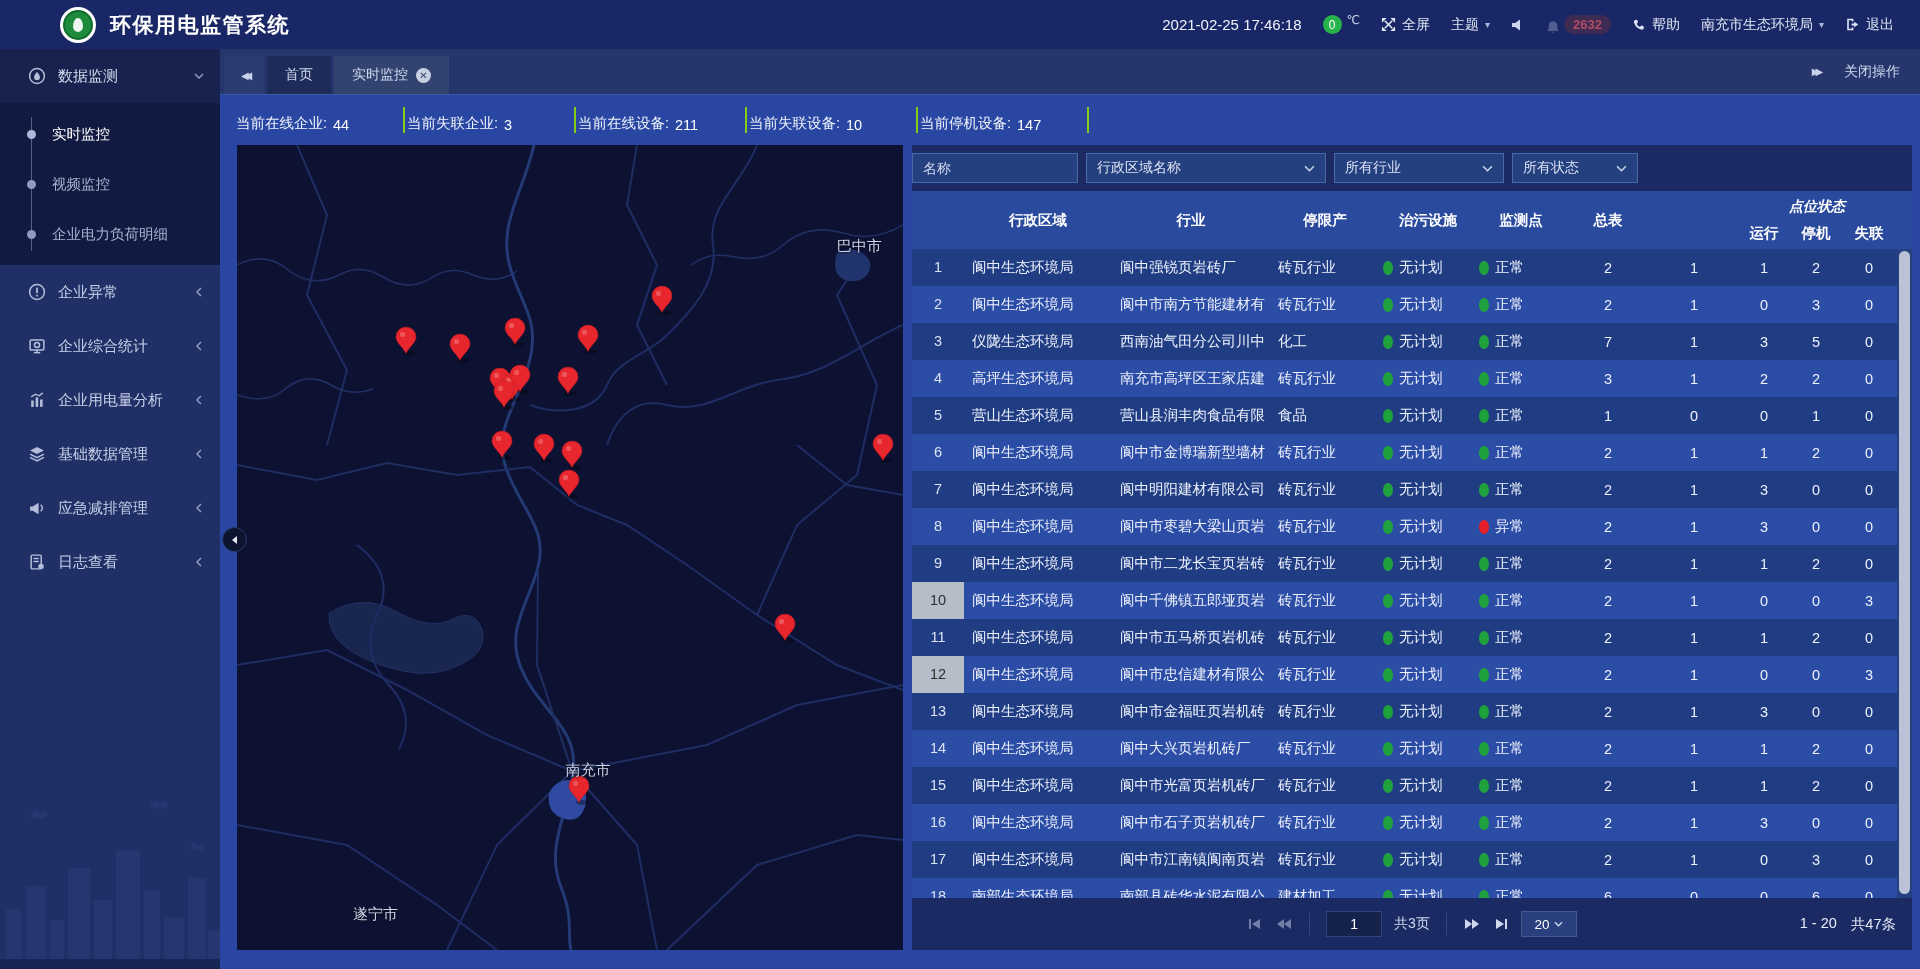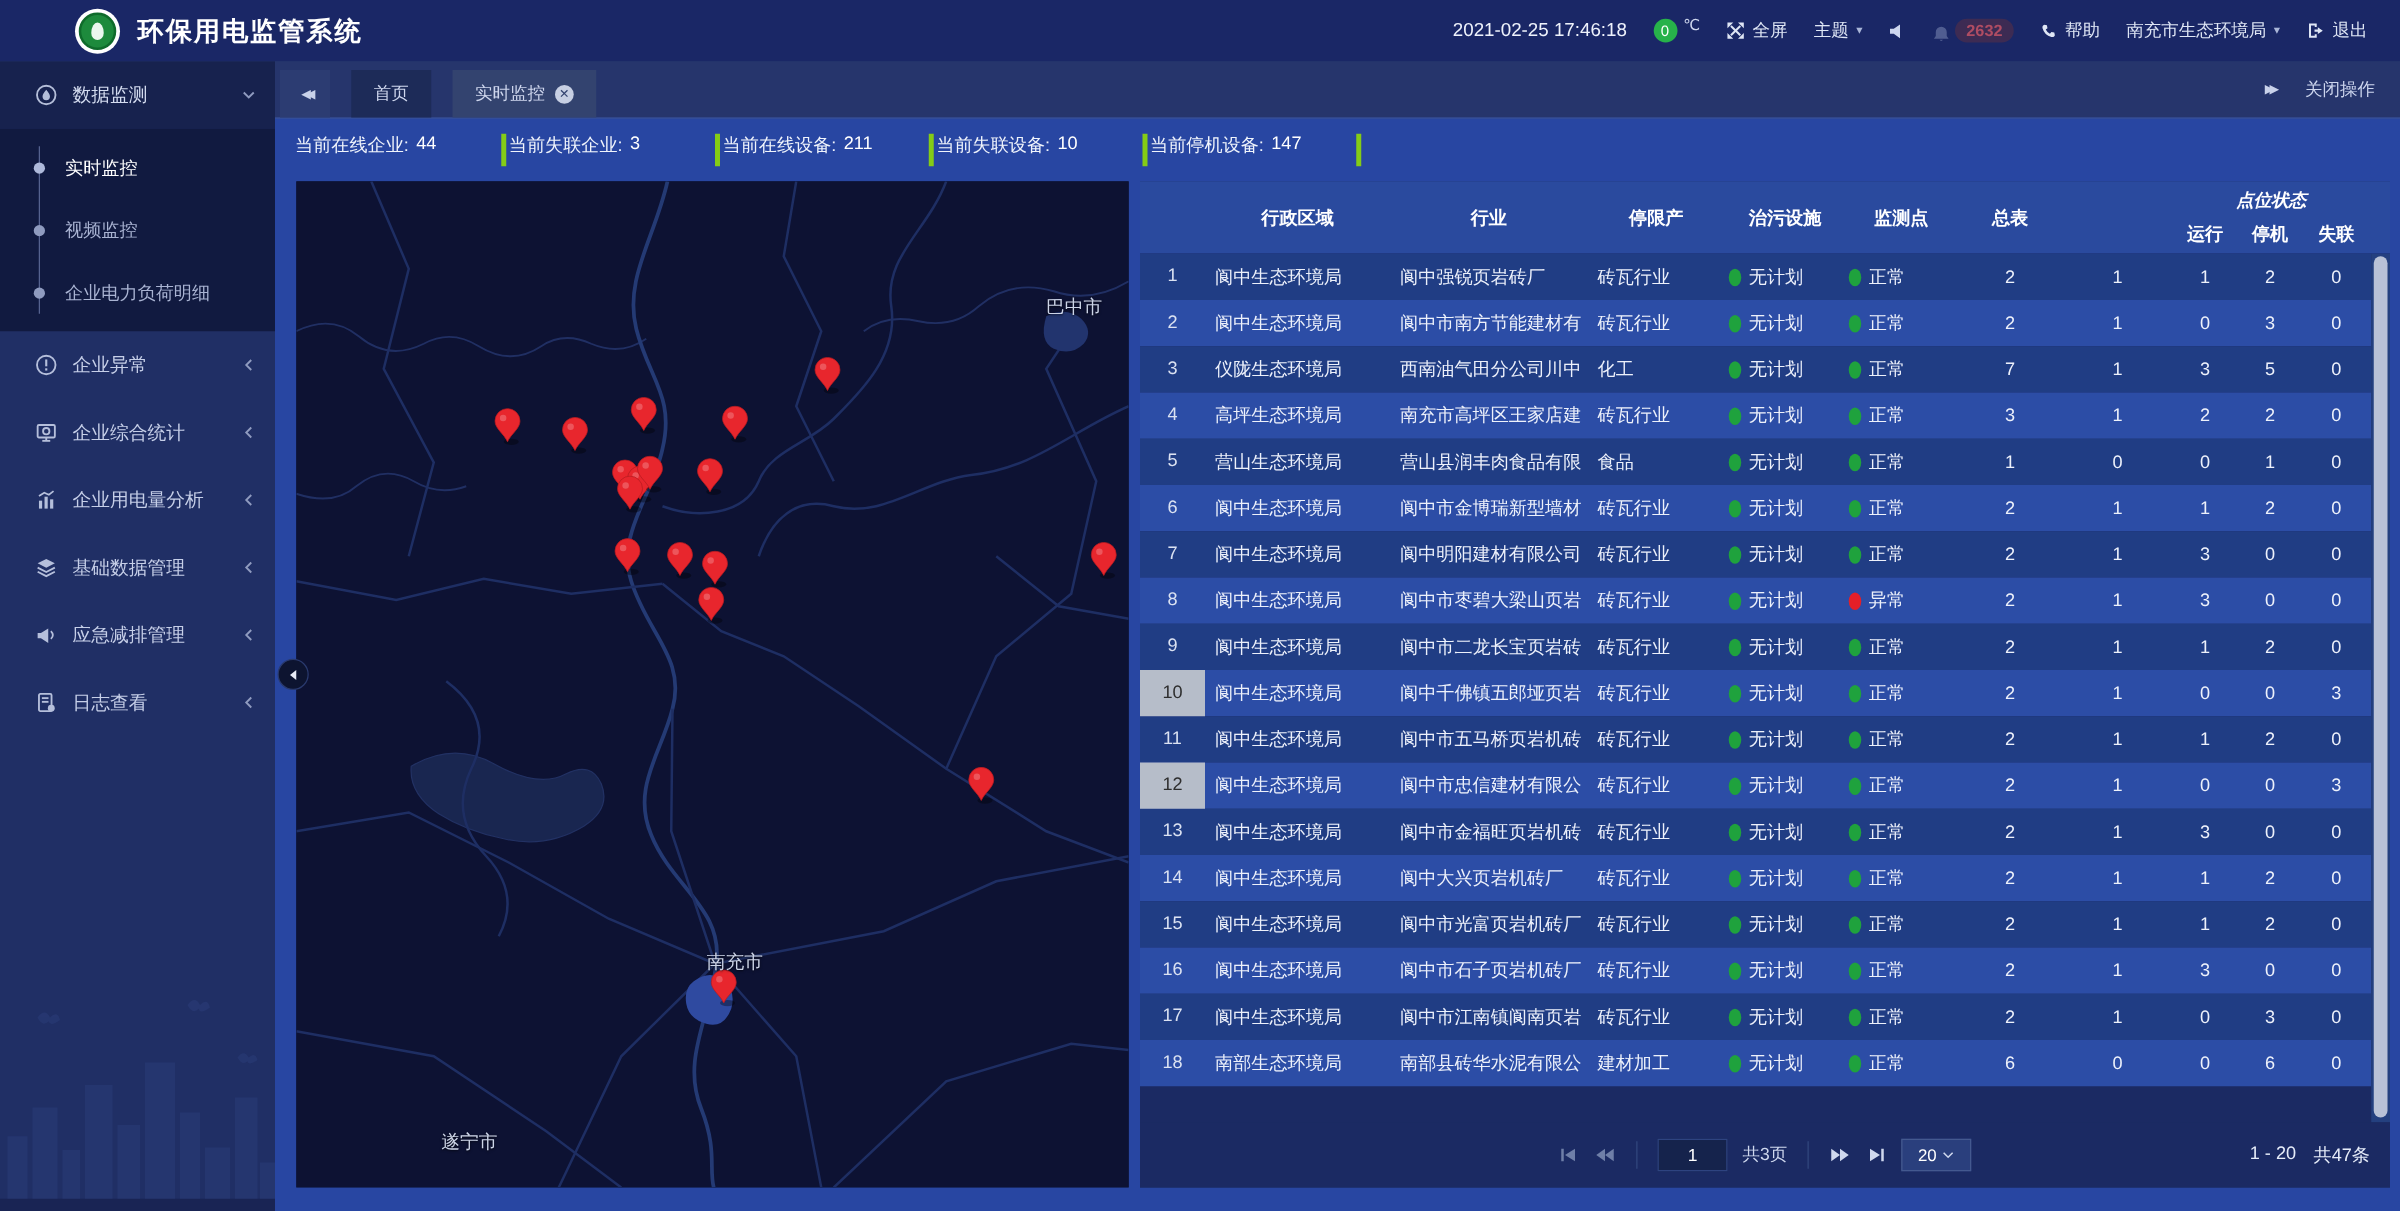--- a/index.html
+++ b/index.html
@@ -36,30 +36,30 @@
   .sub-item { height:50px; display:flex; align-items:center; padding-left:52px; font-size:14.5px; color:#a9b3d2; position:relative; cursor:pointer; }
   .sub-item .bullet { position:absolute; left:27px; width:9px; height:9px; border-radius:50%; background:#8f9bbf; }
   .sub-item.active { color:#ffffff; }
   .sub-item.active .bullet { background:#aeb9da; }
   .skyline { position:absolute; bottom:0; left:0; width:220px; opacity:.55; }
 
   
   .main { flex:1; display:flex; flex-direction:column; }
   .tabbar { height:46px; background:#26356c; display:flex; align-items:flex-end; position:relative; border-bottom:1px solid #3c59a8; }
   .tab-scroll { width:40px; height:38px; background:#2c3c72; display:flex; align-items:center; justify-content:center; color:#c9d2ea; font-size:10px; letter-spacing:-4px; cursor:pointer; margin-left:4px; }
-  .tab { height:38px; padding:0 18px; display:flex; align-items:center; gap:8px; font-size:14px; color:#cfd7ee; background:#1d2b58; margin-left:17px; cursor:pointer; }
+  .tab { height:38px; padding:0 18px; display:flex; align-items:center; gap:8px; font-size:14px; color:#cfd7ee; background:#1d2b58; margin-left:3px; cursor:pointer; }
   .tab.active { background:#33436f; }
   .tab-close { width:15px; height:15px; border-radius:50%; background:#c7cfe3; color:#33436f; font-size:10px; display:flex; align-items:center; justify-content:center; font-weight:bold; }
   .tab-right { position:absolute; right:0; top:0; height:45px; display:flex; align-items:center; gap:26px; padding-right:20px; color:#cdd6ee; font-size:14px; }
   .dbl-chev { font-size:10px; letter-spacing:-4px; color:#c9d2ea; cursor:pointer; }
 
   
   .content { flex:1; background:#2846a2; position:relative; }
   .stats { height:50px; display:flex; align-items:center; padding-left:14px; }
-  .stat-cell { width:171px; display:flex; align-items:flex-start; gap:6px; font-size:14.5px; color:#f0f4fc; border-right:4px solid #84cc16; height:26px; padding-left:2px; }
+  .stat-cell { width:171px; display:flex; align-items:flex-end; gap:6px; font-size:14.5px; color:#f0f4fc; border-right:2px solid #84cc16; height:26px; padding-left:2px; }
   .stat-val { color:#ffffff; }
 
   .panels { display:flex; padding-left:17px; }
   .map-panel { width:666px; height:805px; background:#0d1233; position:relative; margin-right:9px; flex:none; overflow:hidden; }
   .map-svg { position:absolute; left:0; top:0; }
   .map-label { position:absolute; transform:translate(-50%,-50%); color:#cdd5e8; font-size:15px; text-shadow:0 1px 2px rgba(0,0,0,.7); white-space:nowrap; }
   .pin { position:absolute; width:24px; height:30px; transform:translate(-50%,-92%); }
   .collapse-btn { position:absolute; left:2px; top:432px; width:25px; height:25px; border-radius:50%; background:#0d1430; border:1px solid #2a3a6e; color:#e8ecf7; display:flex; align-items:center; justify-content:center; cursor:pointer; z-index:5; }
 
   
@@ -454,20 +454,41 @@
                 </svg></div>
             </div>
           <div style="position:absolute; inset:0;margin-left:32px;">
               <div class="map-label" style="left: 93.1%; top: 12.6%;">巴中市</div>
               <div class="map-label" style="left: 50.3%; top: 77.6%;">南充市</div>
               <div class="map-label" style="left: 16.8%; top: 95.5%;">遂宁市</div>
             </div>
         </div>
 
         <div class="right-panel">
+          <div class="filter-row">
+            <input class="f-box" type="text" placeholder="名称" style="">
+            <div class="f-box f-select w1">
+              <span>行政区域名称</span>
+              <svg width="11" height="7" viewBox="0 0 10 6">
+                  <polyline points="1,1 5,5 9,1" fill="none" stroke="#cdd6ee" stroke-width="1.4"></polyline>
+                </svg>
+            </div>
+            <div class="f-box f-select w2">
+              <span>所有行业</span>
+              <svg width="11" height="7" viewBox="0 0 10 6">
+                  <polyline points="1,1 5,5 9,1" fill="none" stroke="#cdd6ee" stroke-width="1.4"></polyline>
+                </svg>
+            </div>
+            <div class="f-box f-select w3">
+              <span>所有状态</span>
+              <svg width="11" height="7" viewBox="0 0 10 6">
+                  <polyline points="1,1 5,5 9,1" fill="none" stroke="#cdd6ee" stroke-width="1.4"></polyline>
+                </svg>
+            </div>
+          </div>
 
           <div class="thead-wrap">
             <div class="grid-cols thead">
               <div class="th-main"></div>
               <div class="th-main">行政区域</div>
               <div class="th-main">行业</div>
               <div class="th-main">停限产</div>
               <div class="th-main">治污设施</div>
               <div class="th-main">监测点</div>
               <div class="th-main">总表</div>

